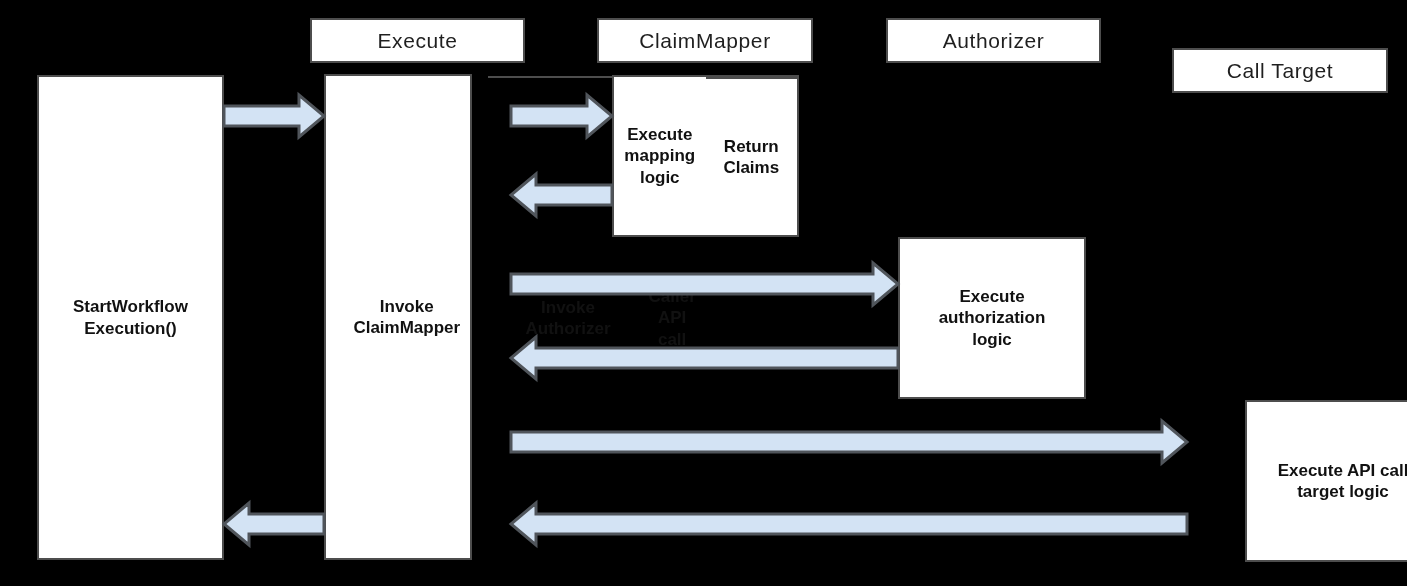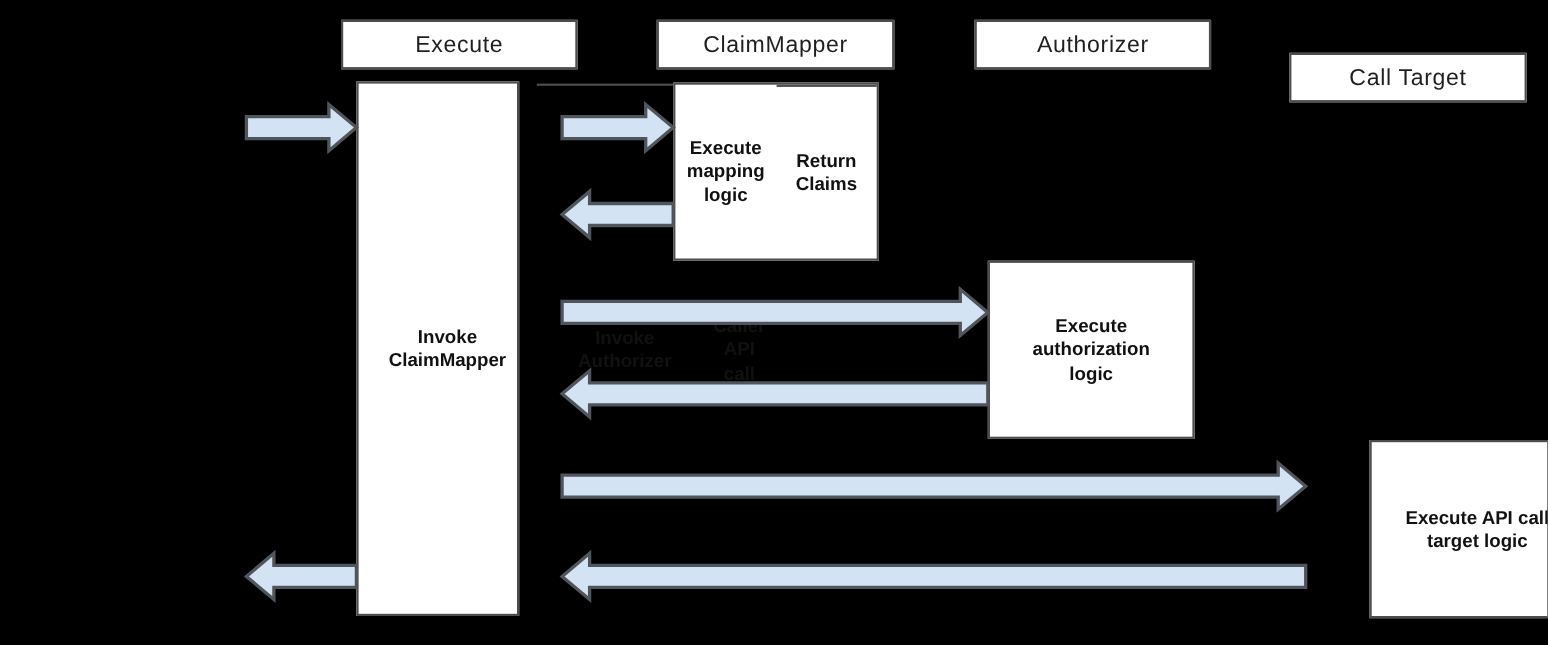--- a/index.html
+++ b/index.html
@@ -97,20 +97,24 @@
   <div class="hdr hdr-claimmapper">
     <span>ClaimMapper</span>
   </div>
   <div class="hdr hdr-authorizer">
     <span>Authorizer</span>
   </div>
   <div class="hdr hdr-calltarget">
     <span>Call Target</span>
   </div>
 
+  <div class="activation act-caller">
+    <div class="step step-1">StartWorkflow
+Execution()</div>
+  </div>
 
   <div class="activation act-frontend">
     <div class="step step-1">Invoke
 ClaimMapper</div>
     <div class="step step-2">Invoke
 Authorizer</div>
     <div class="step step-3">Caller API call</div>
   </div>
 
   <div class="activation act-claimmapper">

